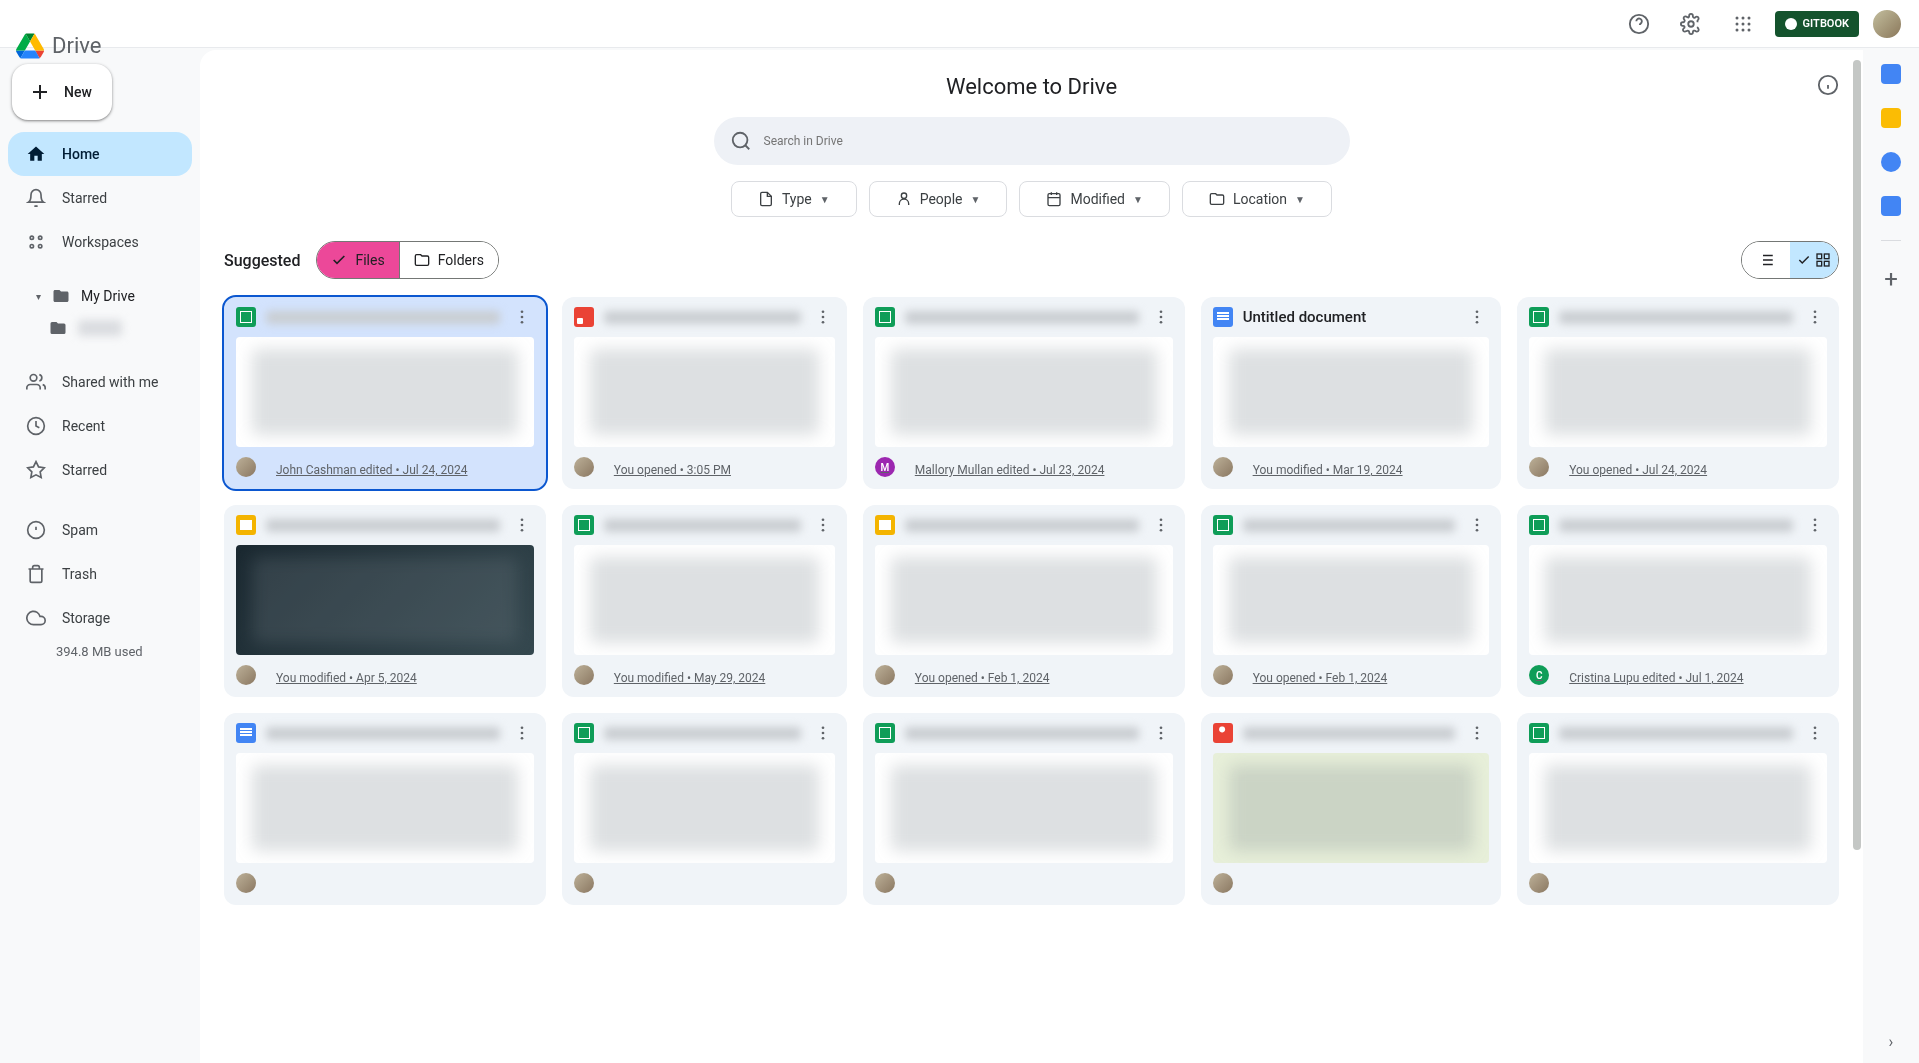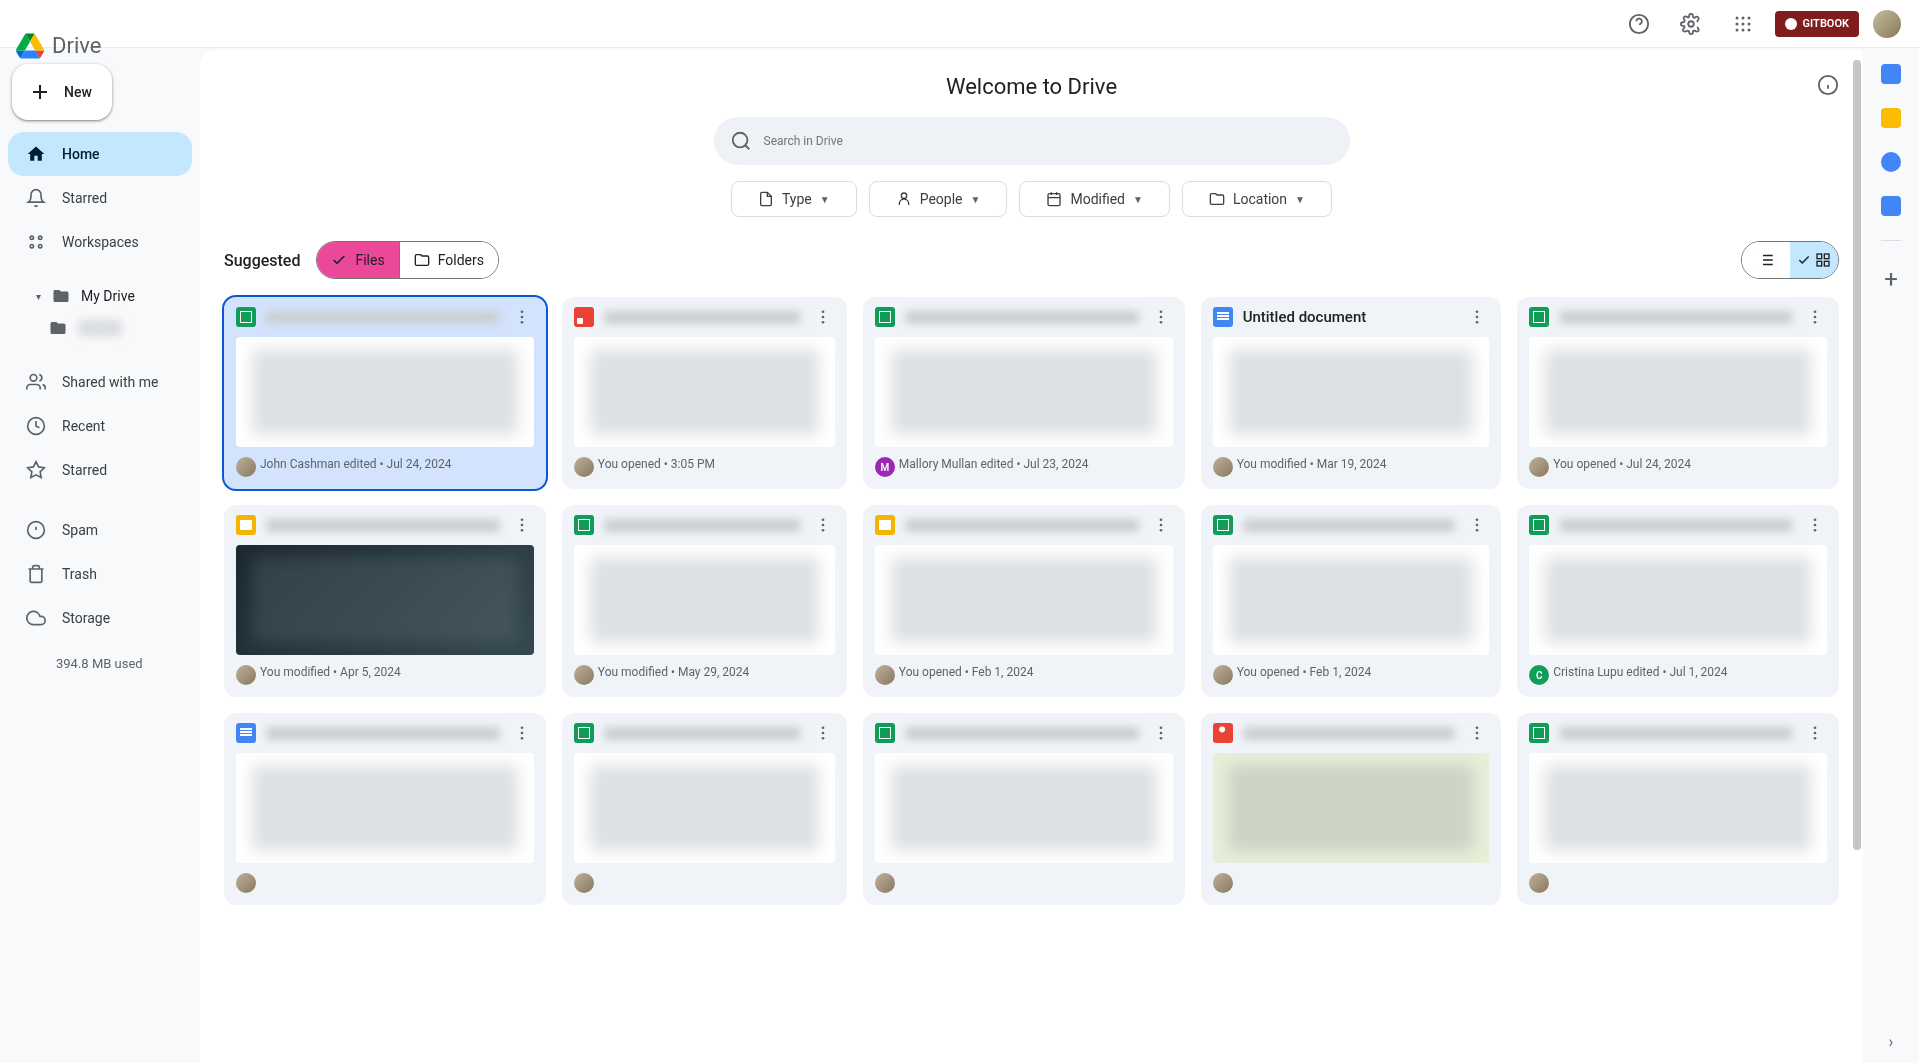--- a/index.html
+++ b/index.html
@@ -4,37 +4,37 @@
 <style>
 * { box-sizing: border-box; margin: 0; padding: 0; font-family: 'Google Sans', Roboto, Arial, sans-serif; }
 body { background: #f8f9fa; color: #202124; overflow: hidden; }
 .app { display: flex; flex-direction: column; height: 1063px; width: 1919px; max-width: 100%; }
 .topbar { height: 48px; display: flex; align-items: center; padding: 0 16px; background: #fff; border-bottom: 1px solid #e8eaed; }
 .logo-wrap { display: flex; align-items: center; gap: 8px; cursor: pointer; margin-top: 44px; }
 .logo-wrap span.title { font-size: 22px; color: #5f6368; }
 .tb-spacer { flex: 1; }
 .tb-icons { display: flex; align-items: center; gap: 12px; }
 .tb-icon { width: 40px; height: 40px; display: flex; align-items: center; justify-content: center; border-radius: 50%; cursor: pointer; color: #5f6368; }
-.gitbook-chip { background: #7f1d1d; color: #fff; height: 26px; border-radius: 4px; display: flex; align-items: center; padding: 0 10px; font-size: 11px; font-weight: 600; gap: 6px; cursor: pointer; }
+.gitbook-chip { background: #14532d; color: #fff; height: 26px; border-radius: 4px; display: flex; align-items: center; padding: 0 10px; font-size: 11px; font-weight: 600; gap: 6px; cursor: pointer; }
 .gitbook-dot { width: 12px; height: 12px; border-radius: 50%; background: #fff; position: relative; }
 .avatar-top { width: 32px; height: 32px; border-radius: 50%; background: linear-gradient(135deg,#c3be9e,#8a775a); border: 2px solid #fff; cursor: pointer; }
 .body-row { flex: 1; display: flex; min-height: 0; }
 .sidebar { width: 200px; padding: 8px; display: flex; flex-direction: column; }
 .new-btn { display: inline-flex; align-items: center; gap: 12px; background: #fff; height: 56px; padding: 0 20px 0 16px; border-radius: 16px; box-shadow: 0 1px 2px rgba(0,0,0,.3), 0 1px 3px 1px rgba(0,0,0,.15); cursor: pointer; margin: 8px 0 12px 4px; width: fit-content; font-size: 14px; font-weight: 500; }
 .nav-list { list-style: none; }
 .nav-item { height: 44px; display: flex; align-items: center; gap: 16px; padding: 0 12px 0 18px; border-radius: 16px; cursor: pointer; color: #3c4043; font-size: 14px; }
 .nav-item.active { background: #c2e7ff; color: #001d35; font-weight: 500; }
 .nav-icon { width: 20px; height: 20px; display: flex; align-items: center; justify-content: center; color: #5f6368; }
 .nav-item.active .nav-icon { color: #001d35; }
 .nav-spacer { height: 16px; }
 .nav-subitem { padding-left: 28px; display: flex; align-items: center; gap: 10px; height: 32px; font-size: 14px; cursor: pointer; border-radius: 16px; }
 .nav-subitem .caret { font-size: 10px; color: #5f6368; }
 .nav-subitem .shared-icon { width: 20px; display: flex; justify-content: center; color: #5f6368; }
 .nav-subitem.blurred span.lbl { filter: blur(4px); background: #dadce0; border-radius: 4px; color: transparent; }
-.storage-text { font-size: 13px; color: #5f6368; padding-left: 48px; margin-top: 16px; }
+.storage-text { font-size: 13px; color: #5f6368; padding-left: 48px; margin-top: 4px; }
 .main { flex: 1; display: flex; min-width: 0; }
 .content { flex: 1; background: #fff; border-radius: 16px 0 0 0; margin-top: 2px; padding: 16px 24px 0 24px; overflow-y: auto; position: relative; }
 .content-header { text-align: center; font-size: 22px; padding: 8px 0 18px; position: relative; }
 .info-circle { position: absolute; right: 0; top: 8px; color: #5f6368; cursor: pointer; }
 .search-wrap { display: flex; justify-content: center; }
 .search-bar { width: 636px; height: 48px; background: #eef1f6; border-radius: 24px; display: flex; align-items: center; padding: 0 16px; gap: 12px; }
 .search-bar input { border: none; background: transparent; font-size: 12px; flex: 1; outline: none; color: #3c4043; }
 .filter-row { display: flex; justify-content: center; gap: 12px; margin-top: 16px; }
 .filter-chip { height: 36px; background: #fff; border: 1px solid #dadce0; border-radius: 8px; display: flex; align-items: center; padding: 0 26px; gap: 8px; font-size: 14px; color: #3c4043; cursor: pointer; }
 .filter-chip .chev { color: #5f6368; font-size: 10px; }
@@ -62,21 +62,21 @@
 .fi-slides::after { content: ""; position: absolute; inset: 5px 4px; background: #fff; }
 .fi-maps { background: #ea4335; position: relative; }
 .fi-maps::after { content: "⬤"; position: absolute; color: #fff; font-size: 6px; left: 6px; top: 2px; }
 .card-title { font-size: 15px; font-weight: 500; flex: 1; overflow: hidden; text-overflow: ellipsis; white-space: nowrap; }
 .card-title.blurred { filter: blur(4px); background: #c9cdd1; border-radius: 4px; color: transparent; height: 13px; }
 .more-icon { width: 24px; height: 24px; display: flex; align-items: center; justify-content: center; color: #5f6368; cursor: pointer; border-radius: 50%; }
 .thumb { flex: 1; background: #fff; margin: 10px 0 10px; border-radius: 4px; position: relative; overflow: hidden; }
 .thumb.blurred::after { content: ""; position: absolute; inset: 12px 16px; background: rgba(120,130,140,.25); filter: blur(8px); border-radius: 6px; }
 .thumb.dark { background: linear-gradient(135deg,#1a2830,#35484f); }
 .thumb.map { background: #e7efd9; }
-.card-footer { display: flex; align-items: flex-start; gap: 4px; font-size: 12px; color: #5f6368; }
+.card-footer { display: flex; align-items: flex-end; gap: 20px; font-size: 12px; color: #5f6368; text-decoration: underline; }
 .avatar-sm { width: 20px; height: 20px; border-radius: 50%; background: linear-gradient(135deg,#bdb199,#8a7761); flex-shrink: 0; }
 .avatar-sm.mallory { background: #9c27b0; display: flex; align-items: center; justify-content: center; color: #fff; font-size: 10px; font-weight: 600; }
 .avatar-sm.cristina { background: #0f9d58; display: flex; align-items: center; justify-content: center; color: #fff; font-size: 10px; font-weight: 600; }
 .side-panel { width: 56px; display: flex; flex-direction: column; align-items: center; padding-top: 16px; gap: 24px; background: #f8f9fa; }
 .sp-icon { width: 20px; height: 20px; border-radius: 4px; cursor: pointer; }
 .sp-calendar { background: #4285f4; }
 .sp-keep { background: #fbbc04; }
 .sp-tasks { background: #4285f4; border-radius: 50%; }
 .sp-contacts { background: #4285f4; }
 .sp-divider { width: 20px; height: 1px; background: #dadce0; margin: 0; }

